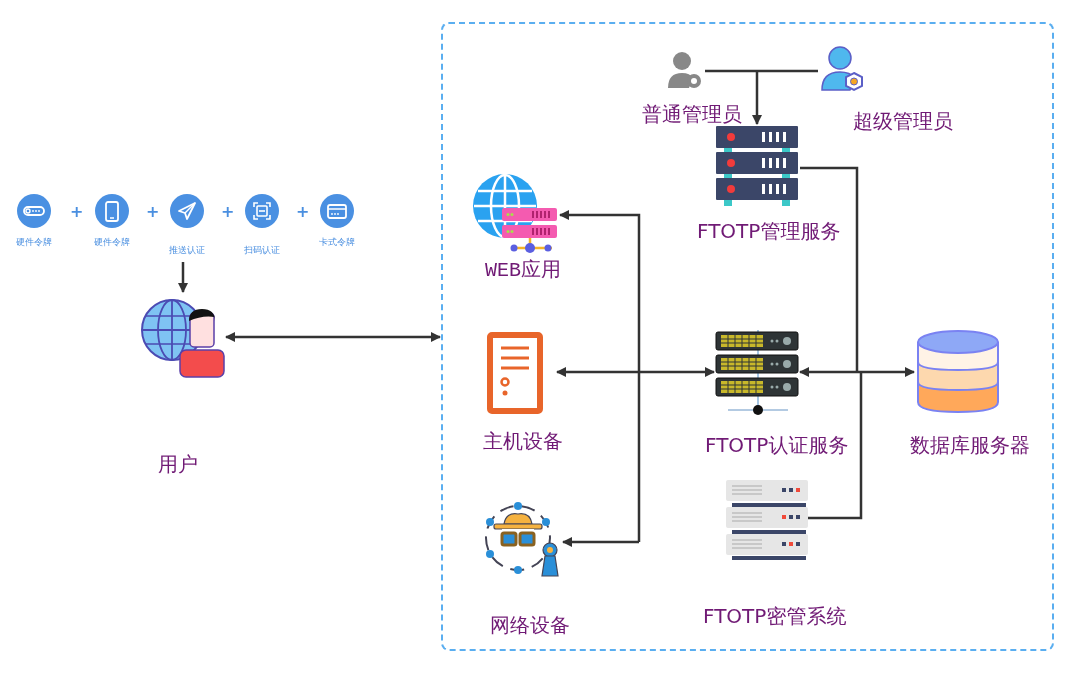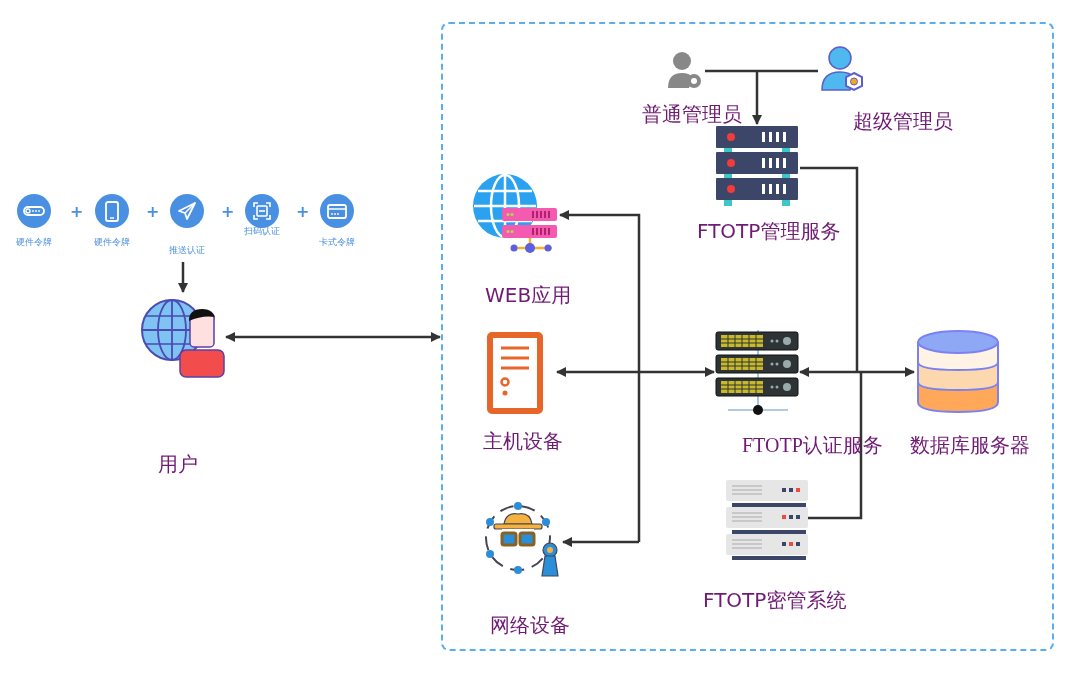--- a/index.html
+++ b/index.html
@@ -82,21 +82,21 @@
   <div class="small-label" style="left:157px;top:236px;margin-top:8px;">推送认证</div>
   <div class="plus" style="left:221px;top:202px;">+</div>
 
   <div class="token-circle" style="left:245px;top:194px;">
     <svg width="34" height="34" viewBox="0 0 34 34">
         <path d="M9 13 V9 H13 M21 9 H25 V13 M25 21 V25 H21 M13 25 H9 V21" fill="none" stroke="#fff" stroke-width="1.6"></path>
         <rect x="12" y="12" width="10" height="10" rx="1" fill="none" stroke="#fff" stroke-width="1.6"></rect>
         <line x1="14" y1="17" x2="20" y2="17" stroke="#fff" stroke-width="1.6"></line>
       </svg>
   </div>
-  <div class="small-label" style="left:232px;top:225px;">扫码认证</div>
+  <div class="small-label" style="left:232px;top:244px;">扫码认证</div>
   <div class="plus" style="left:296px;top:202px;">+</div>
 
   <div class="token-circle" style="left:320px;top:194px;">
     <svg width="34" height="34" viewBox="0 0 34 34">
         <rect x="8" y="11" width="18" height="13" rx="2" fill="none" stroke="#fff" stroke-width="1.8"></rect>
         <line x1="8" y1="15" x2="26" y2="15" stroke="#fff" stroke-width="1.5"></line>
         <circle cx="12" cy="20" r="0.9" fill="#fff"></circle>
         <circle cx="15" cy="20" r="0.9" fill="#fff"></circle>
         <circle cx="18" cy="20" r="0.9" fill="#fff"></circle>
       </svg>
@@ -201,21 +201,21 @@
         <rect x="72" y="37" width="2" height="7"></rect>
         <rect x="76" y="37" width="2" height="7"></rect>
     <rect x="60" y="54" width="2" height="7"></rect>
         <rect x="64" y="54" width="2" height="7"></rect>
         <rect x="68" y="54" width="2" height="7"></rect>
         <rect x="72" y="54" width="2" height="7"></rect>
         <rect x="76" y="54" width="2" height="7"></rect>
       </g>
   </svg>
 </div>
-<div class="label" style="left:485px;top:282px;">WEB应用</div>
+<div class="label" style="left:485px;top:256px;font-family:Liberation Mono, monospace;">WEB应用</div>
 
 <div class="abs" style="left:487px;top:332px;">
   <svg width="58" height="82" viewBox="0 0 58 82">
     <rect x="3" y="3" width="50" height="76" rx="2" fill="#fff" stroke="#e8652a" stroke-width="6"></rect>
     <line x1="14" y1="16" x2="42" y2="16" stroke="#e8652a" stroke-width="3"></line>
     <line x1="14" y1="26" x2="42" y2="26" stroke="#e8652a" stroke-width="3"></line>
     <line x1="14" y1="36" x2="42" y2="36" stroke="#e8652a" stroke-width="3"></line>
     <circle cx="18" cy="50" r="3.5" fill="none" stroke="#e8652a" stroke-width="2.5"></circle>
     <circle cx="18" cy="61" r="2.5" fill="#e8652a"></circle>
   </svg>
@@ -248,21 +248,21 @@
         <circle cx="71" cy="11" r="4"></circle>
       <circle cx="56" cy="34" r="1.5"></circle>
         <circle cx="61" cy="34" r="1.5"></circle>
         <circle cx="71" cy="34" r="4"></circle>
       <circle cx="56" cy="57" r="1.5"></circle>
         <circle cx="61" cy="57" r="1.5"></circle>
         <circle cx="71" cy="57" r="4"></circle>
     </g>
   </svg>
 </div>
-<div class="label" style="left:742px;top:432px;font-family:Liberation Serif, serif;">FTOTP认证服务</div>
+<div class="label" style="left:705px;top:432px;">FTOTP认证服务</div>
 
 <div class="abs" style="left:916px;top:330px;">
   <svg width="84" height="84" viewBox="0 0 84 84">
     <path d="M2 12 V72 Q2 82 42 82 Q82 82 82 72 V12" fill="#ffa85a" stroke="#7a82f2" stroke-width="2"></path>
     <path d="M2 12 V52 Q2 60 42 60 Q82 60 82 52 V12" fill="#fdd8ae" stroke="#7a82f2" stroke-width="2"></path>
     <path d="M2 12 V32 Q2 40 42 40 Q82 40 82 32 V12" fill="#fff3e6" stroke="#7a82f2" stroke-width="2"></path>
     <ellipse cx="42" cy="12" rx="40" ry="11" fill="#8ea8f6" stroke="#7a82f2" stroke-width="2"></ellipse>
   </svg>
 </div>
 <div class="label" style="left:910px;top:432px;">数据库服务器</div>
@@ -314,13 +314,13 @@
       <rect x="65" y="8" width="4" height="4" fill="#3b4668"></rect>
       <rect x="72" y="8" width="4" height="4" fill="#f04a3a"></rect>
     <rect x="58" y="35" width="4" height="4" fill="#f04a3a"></rect>
       <rect x="65" y="35" width="4" height="4" fill="#3b4668"></rect>
       <rect x="72" y="35" width="4" height="4" fill="#3b4668"></rect>
     <rect x="58" y="62" width="4" height="4" fill="#3b4668"></rect>
       <rect x="65" y="62" width="4" height="4" fill="#f04a3a"></rect>
       <rect x="72" y="62" width="4" height="4" fill="#3b4668"></rect>
   </svg>
 </div>
-<div class="label" style="left:703px;top:587px;">FTOTP密管系统</div>
+<div class="label" style="left:703px;top:603px;">FTOTP密管系统</div>
 
 </body></html>

